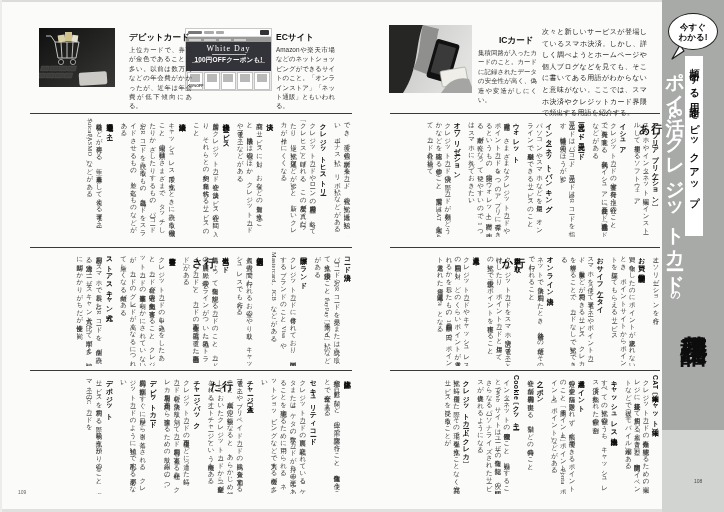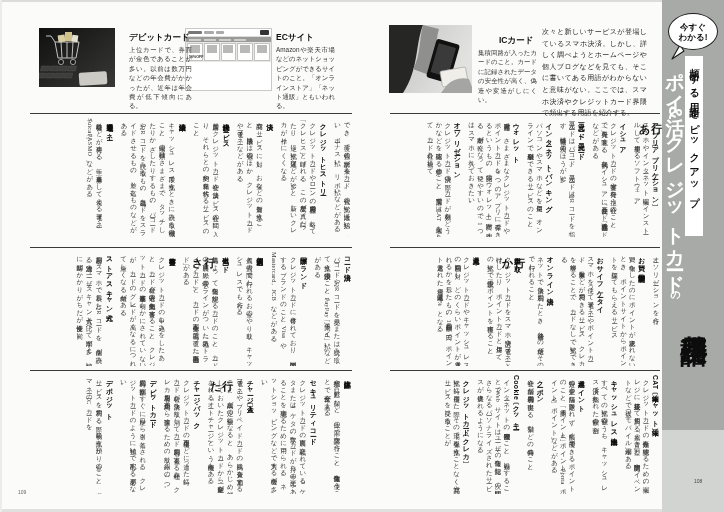--- a/index.html
+++ b/index.html
@@ -162,20 +162,27 @@
       <span class="ec-chip w2"></span>
       <span class="ec-chip w3"></span>
     <span class="ec-btn"></span>
   </div>
   <div class="ec-bar2">
       <span></span>
       <span></span>
       <span></span>
       <span></span>
     </div>
+  <div class="ec-banner">
+    <div class="wd">White Day</div>
+    <div class="wd-rule"></div>
+    <div class="coupon">100円OFFクーポンも!</div>
+    <span class="deco" style="left:6px;"></span>
+      <span class="deco" style="right:6px;"></span>
+  </div>
   <div class="ec-tiles">
     <div class="ec-tile">
         <div class="thumb"></div>
         <span class="price">50%OFF</span>
       </div>
     <div class="ec-tile">
         <div class="thumb"></div>
       </div>
     <div class="ec-tile">
         <div class="thumb"></div>

